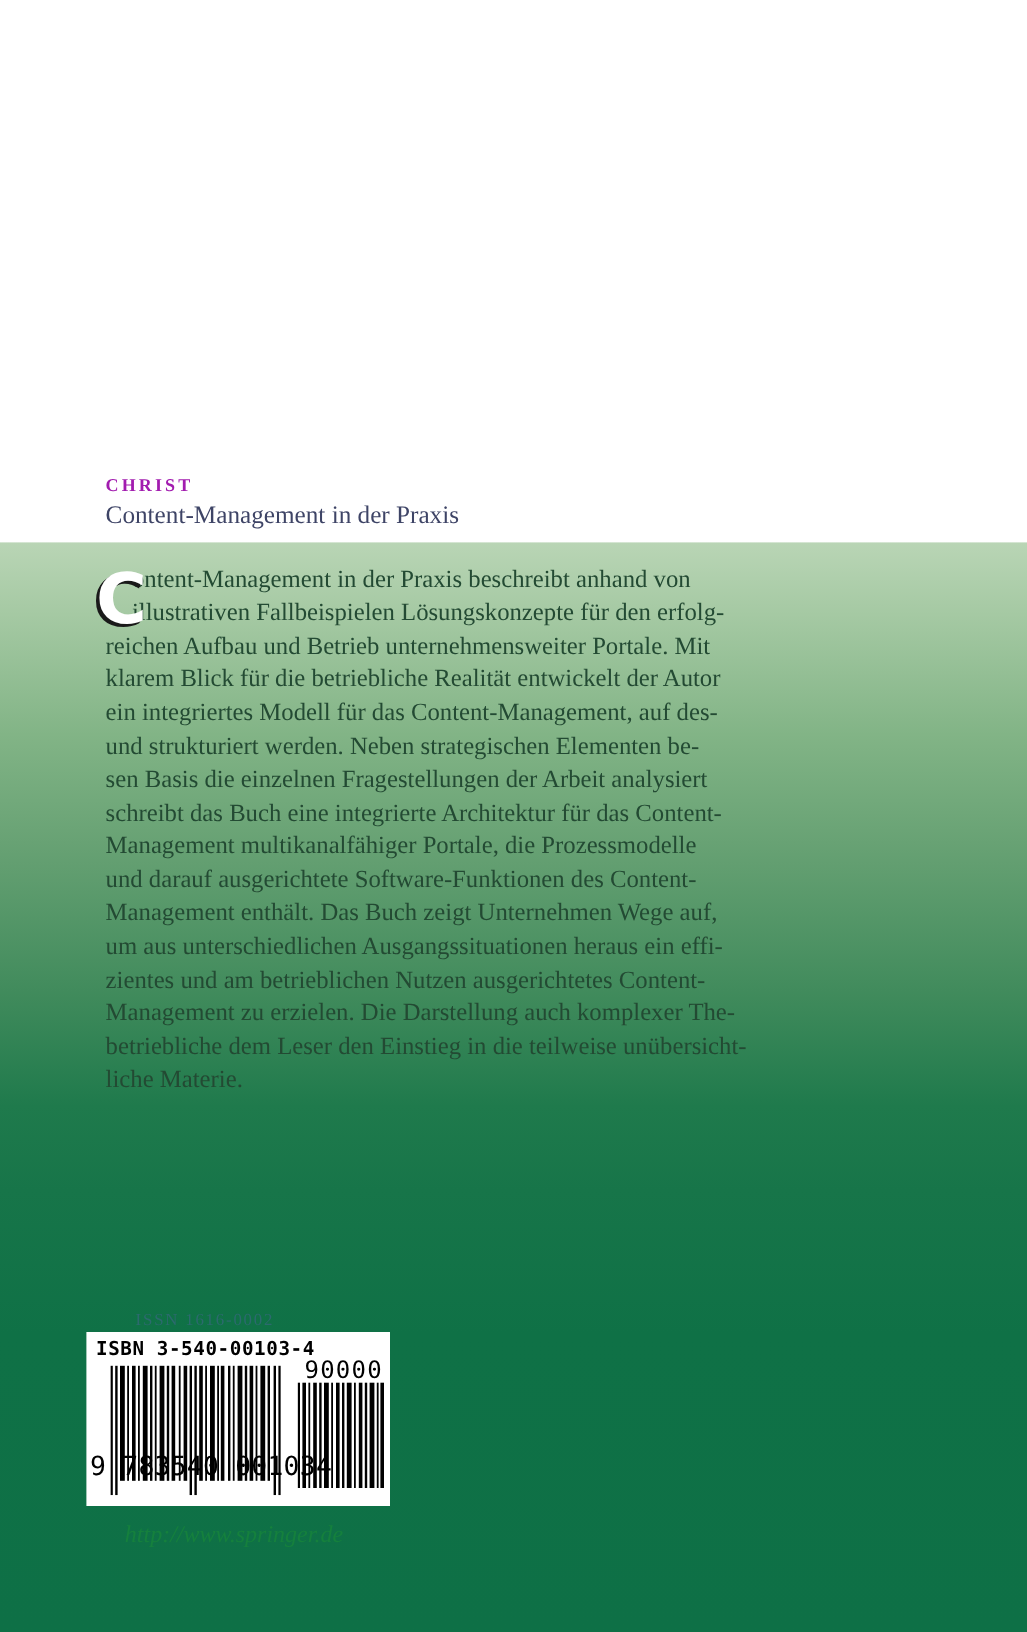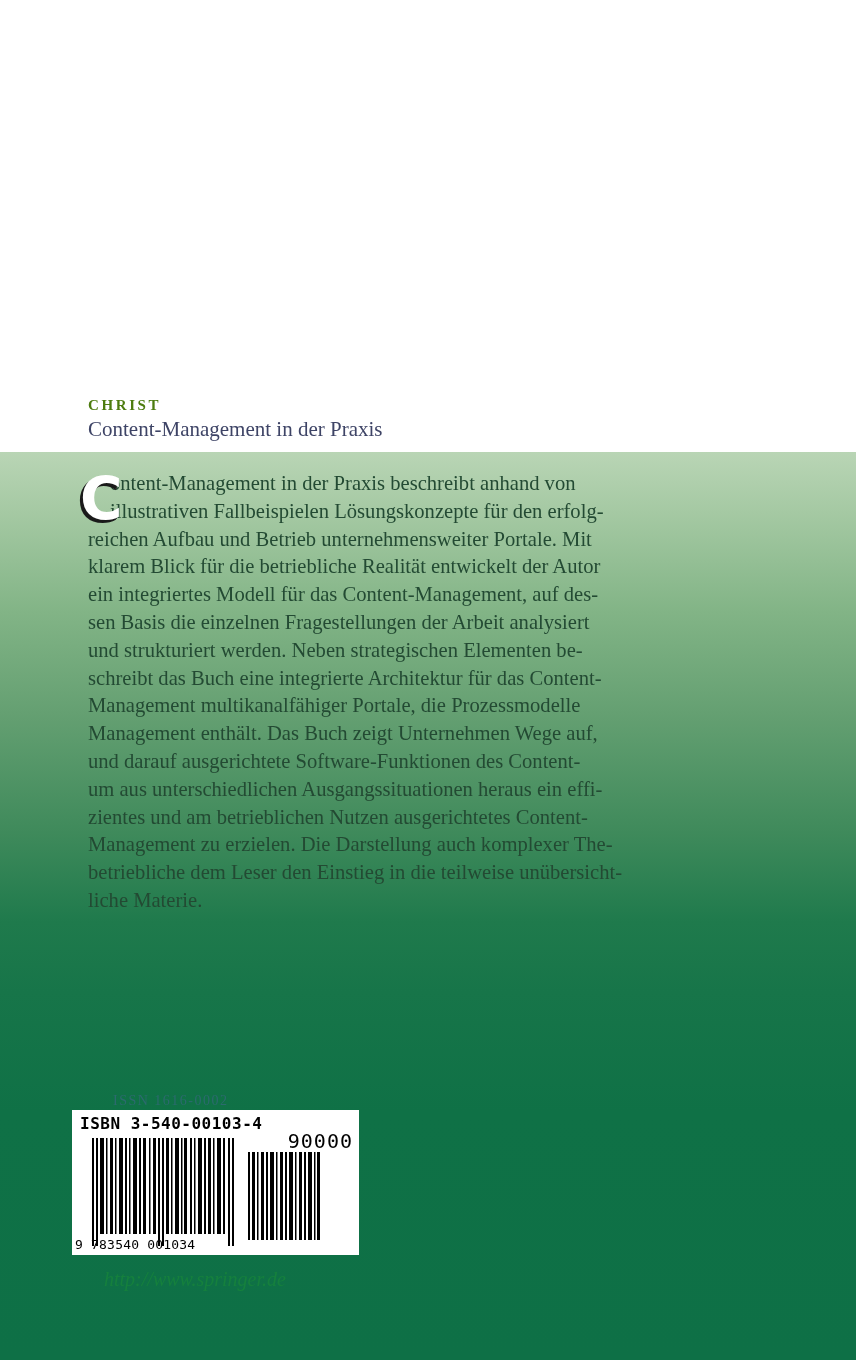--- a/index.html
+++ b/index.html
@@ -1,31 +1,31 @@
 <!DOCTYPE html>
 <html><head>
   <meta charset="utf-8">
   <style>
     html, body { margin: 0; padding: 0; }
     body { width: 856px; height: 1360px; position: relative; overflow: hidden; background: #ffffff; font-family: "DejaVu Serif", serif; }
     .top-white { position: absolute; left: 0; top: 0; width: 856px; height: 452px; background: #ffffff; }
     .header { position: absolute; left: 88px; top: 396px; }
-    .author { font-family: "Liberation Serif", serif; font-size: 15px; letter-spacing: 2.6px; color: #4d7c0f; font-weight: bold; line-height: 18px; }
+    .author { font-family: "Liberation Serif", serif; font-size: 15px; letter-spacing: 2.6px; color: #a21caf; font-weight: bold; line-height: 18px; }
     .title { font-family: "Liberation Serif", serif; font-size: 21px; color: #3e4466; line-height: 26px; margin-top: 2px; }
     .green { position: absolute; left: 0; top: 452px; width: 856px; height: 908px;
       background: linear-gradient(to bottom, #b9d5b5 0px, #a5c9a3 60px, #82b486 160px, #65a072 260px, #3f8a5b 380px, #1f7a4c 470px, #177549 540px, #0f7146 660px, #0e7046 908px); }
     .blurb { position: absolute; left: 88px; top: 470px; width: 600px; font-family: "Liberation Serif", serif; font-size: 20.6px; line-height: 27.8px; color: #234a33; }
     .blurb .line { display: block; white-space: nowrap; }
     .dropcap { position: absolute; left: -8px; top: 0px; font-family: "DejaVu Sans", sans-serif; font-size: 58px; line-height: 58px; color: #ffffff; font-weight: bold; text-shadow: -2px 2px 0 #1a1a1a, -3px 3px 0 #1a1a1a; }
     .blurb .indent { padding-left: 22px; }
     .issn { position: absolute; left: 113px; top: 1093px; font-family: "Liberation Serif", serif; font-size: 14px; letter-spacing: 1.5px; color: #2c6a6e; }
-    .barcode-box { position: absolute; left: 72px; top: 1110px; width: 287px; height: 145px; background: #ffffff; }
+    .barcode-box { position: absolute; left: 72px; top: 1110px; width: 253px; height: 145px; background: #ffffff; }
     .isbn-text { position: absolute; left: 8px; top: 4px; font-family: "DejaVu Sans Mono", monospace; font-size: 16px; font-weight: bold; color: #000; letter-spacing: 0.5px; }
     .addon-text { position: absolute; right: 6px; top: 19px; font-family: "DejaVu Sans Mono", monospace; font-size: 20px; color: #000; letter-spacing: 1px; }
-    .ean-text { position: absolute; left: 3px; bottom: 3px; font-family: "DejaVu Sans Mono", monospace; font-size: 13px; color: #000; letter-spacing: 0.2px; }
+    .ean-text { position: absolute; left: 3px; bottom: 20px; font-family: "DejaVu Sans Mono", monospace; font-size: 22px; color: #000; letter-spacing: 0.2px; }
     .bars-main { position: absolute; left: 20px; top: 28px; width: 142px; height: 108px; }
     .bars-addon { position: absolute; left: 176px; top: 42px; width: 72px; height: 88px; }
     .url { position: absolute; left: 104px; top: 1268px; font-family: "Liberation Serif", serif; font-style: italic; font-size: 20px; color: #15803d; }
   </style>
 </head>
 <body>
 
 <div class="top-white"></div>
 
 <div class="header">
@@ -35,26 +35,26 @@
 
 <div class="green"></div>
 
 <div class="blurb">
   <span class="dropcap">C</span>
   <span class="line indent">ontent-Management in der Praxis beschreibt anhand von</span>
   <span class="line indent">illustrativen Fallbeispielen Lösungskonzepte für den erfolg-</span>
   <span class="line">reichen Aufbau und Betrieb unternehmensweiter Portale. Mit</span>
   <span class="line">klarem Blick für die betriebliche Realität entwickelt der Autor</span>
   <span class="line">ein integriertes Modell für das Content-Management, auf des-</span>
+  <span class="line">und strukturiert werden. Neben strategischen Elementen be-</span>
   <span class="line">sen Basis die einzelnen Fragestellungen der Arbeit analysiert</span>
-  <span class="line">und strukturiert werden. Neben strategischen Elementen be-</span>
   <span class="line">schreibt das Buch eine integrierte Architektur für das Content-</span>
   <span class="line">Management multikanalfähiger Portale, die Prozessmodelle</span>
+  <span class="line">und darauf ausgerichtete Software-Funktionen des Content-</span>
   <span class="line">Management enthält. Das Buch zeigt Unternehmen Wege auf,</span>
-  <span class="line">und darauf ausgerichtete Software-Funktionen des Content-</span>
   <span class="line">um aus unterschiedlichen Ausgangssituationen heraus ein effi-</span>
   <span class="line">zientes und am betrieblichen Nutzen ausgerichtetes Content-</span>
   <span class="line">Management zu erzielen. Die Darstellung auch komplexer The-</span>
   <span class="line">betriebliche dem Leser den Einstieg in die teilweise unübersicht-</span>
   <span class="line">liche Materie.</span>
 </div>
 
 <div class="issn">ISSN 1616-0002</div>
 
 <div class="barcode-box">

